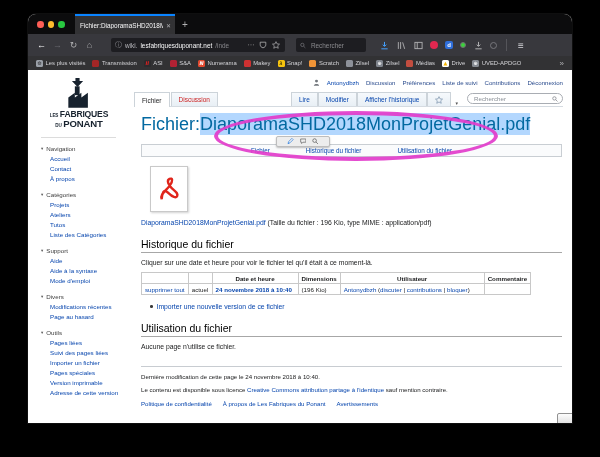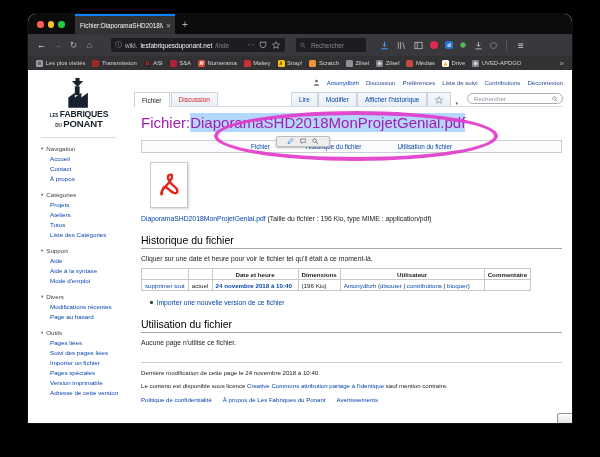--- a/index.html
+++ b/index.html
@@ -88,21 +88,21 @@
   .views{margin-left:auto;display:flex;align-items:flex-end;}
   .star-tab svg{width:8px;height:8px;color:#7a93ac;}
   .caret-tab{font-size:5px;color:#555;padding:0 4px;}
   .wsearch{margin:0 0 2px 5px;width:96px;height:11px;border:1px solid #a9adb3;border-radius:6px;
     display:flex;align-items:center;padding:0 4px;background:#fff;}
   .wsearch input{border:0;outline:0;width:100%;font-size:6.2px;color:#333;font-family:"Liberation Sans",sans-serif;}
   .wsearch input::placeholder{color:#8a9097;}
   .wsearch svg{width:6px;height:6px;color:#72777d;flex:0 0 auto;}
 
   .article{border-top:1px solid #d5dbe1;position:relative;z-index:1;padding-bottom:4px;}
-  h1.fw{font-size:15px;font-weight:normal;color:#a21caf;margin:7px 0 4px 7px;letter-spacing:0;}
+  h1.fw{font-size:18px;font-weight:normal;color:#0369a1;margin:7px 0 4px 7px;letter-spacing:0;}
   .selhl{padding:1px 0;}
 
   .jumpbox{margin:9px 1px 0 7px;border:1px solid #c9ced3;background:#fafbfc;height:13px;
     display:flex;align-items:center;justify-content:center;gap:36px;font-size:6.3px;}
   .jumpbox a{color:#0645ad;}
 
   .pdfcard{margin:9px 0 0 16px;width:38px;height:46px;border:1px solid #c9c9c9;background:#fff;
     box-shadow:1px 1px 2px rgba(0,0,0,.18);display:flex;align-items:center;justify-content:center;}
   .fileline{margin:7px 0 0 7px;}
   .fileline a{color:#0645ad;}

